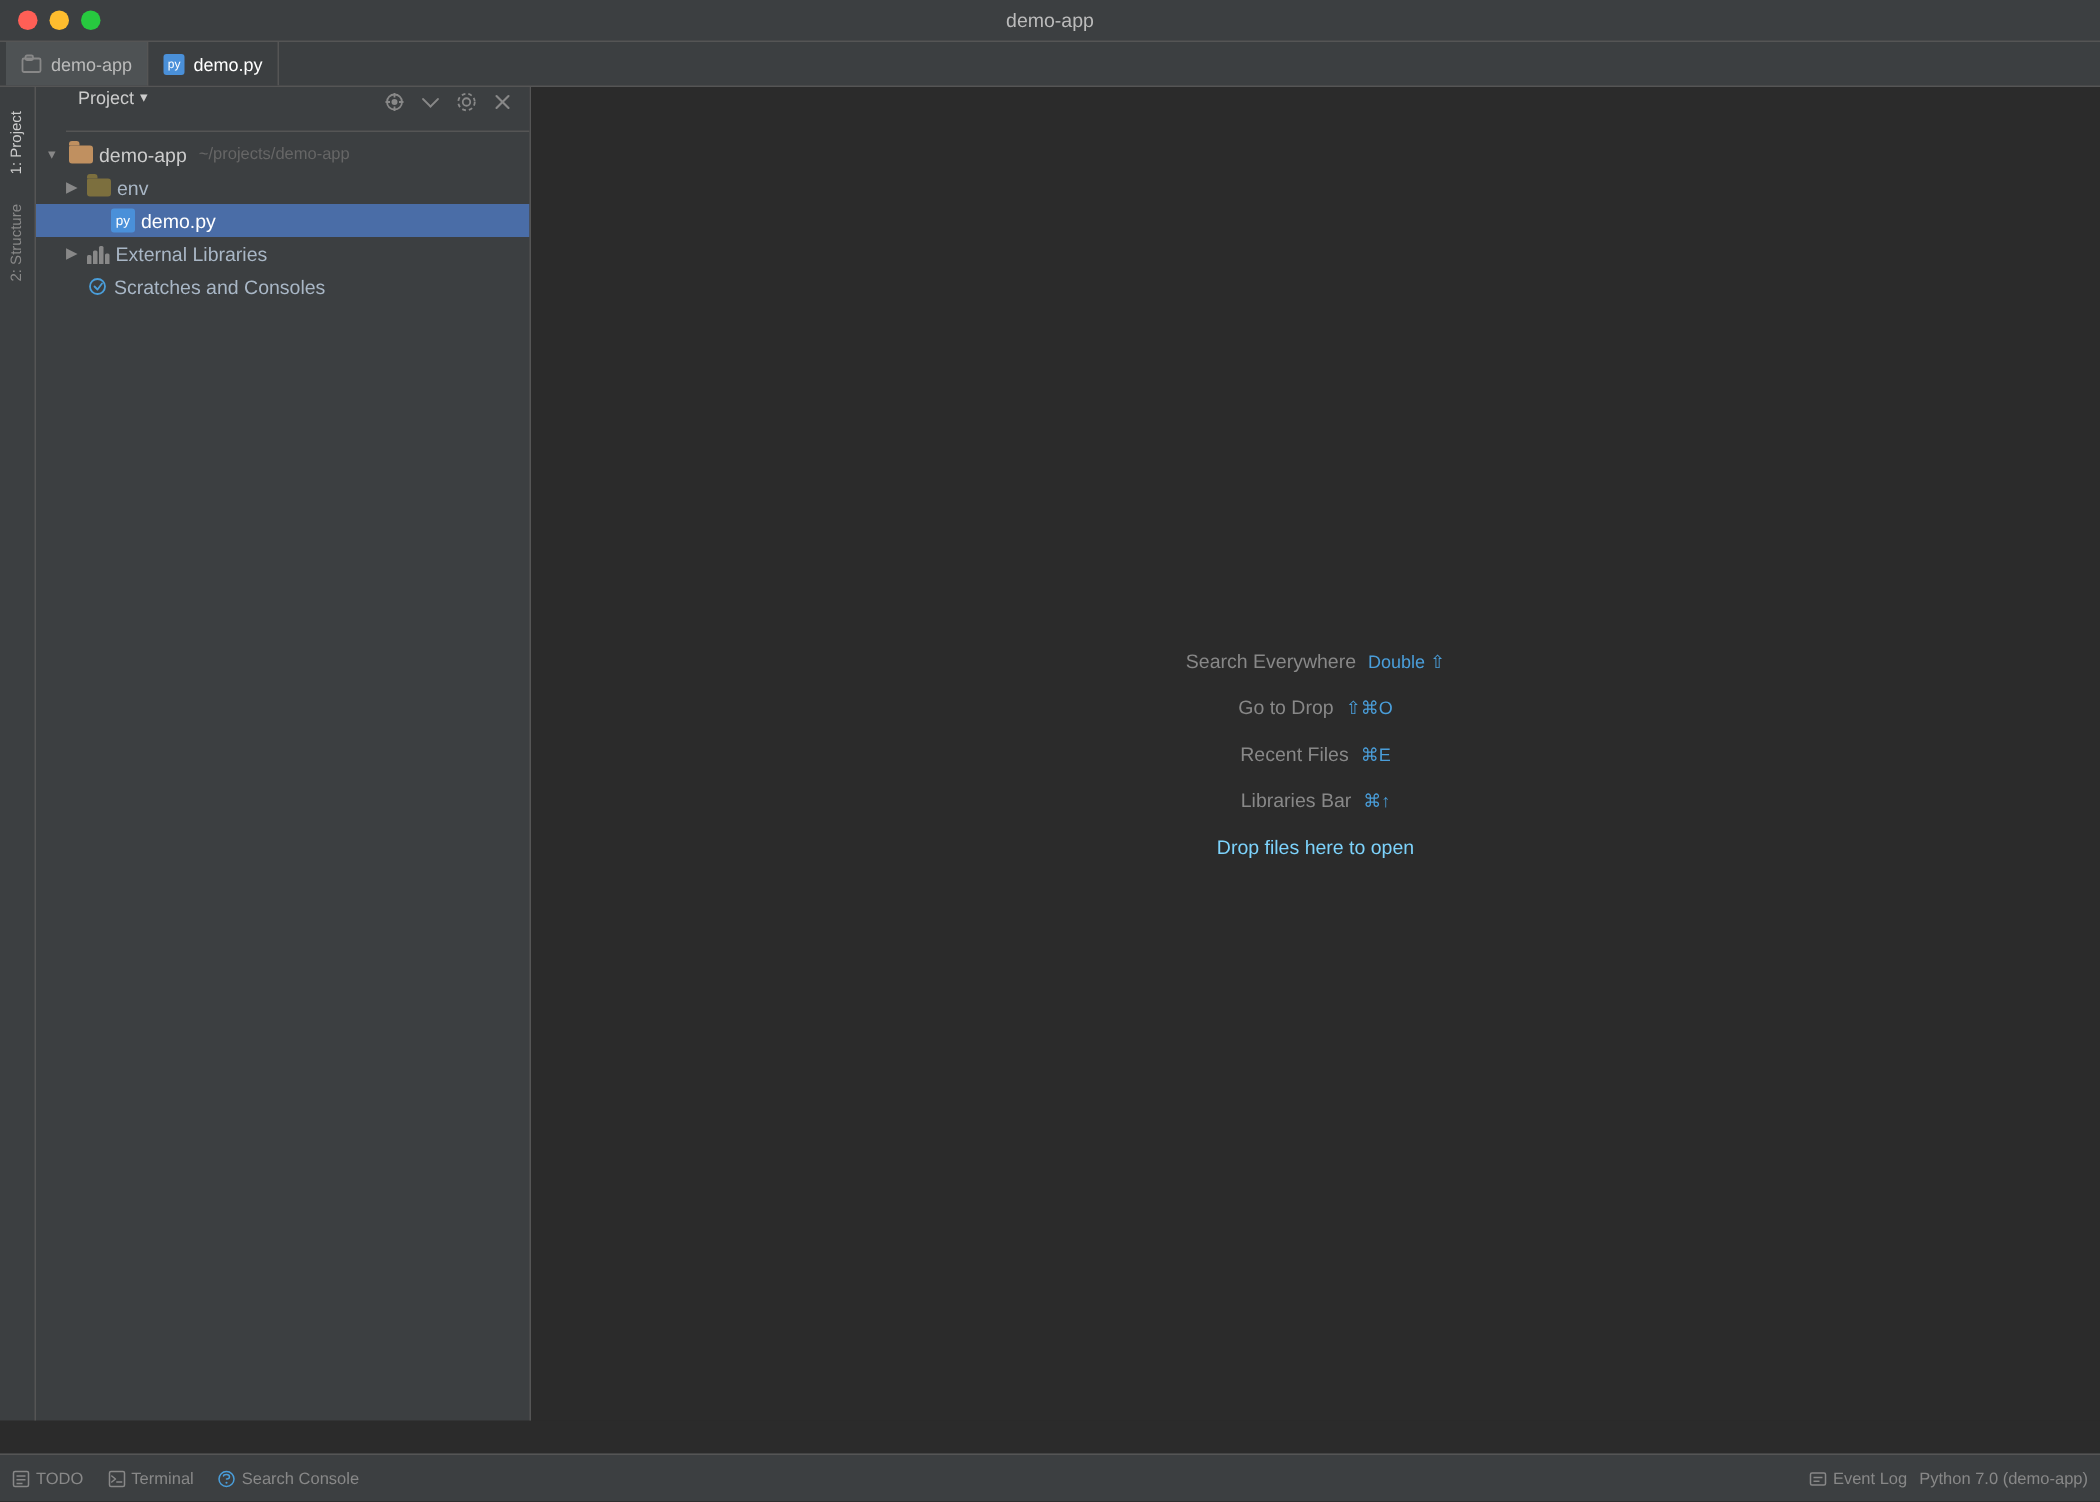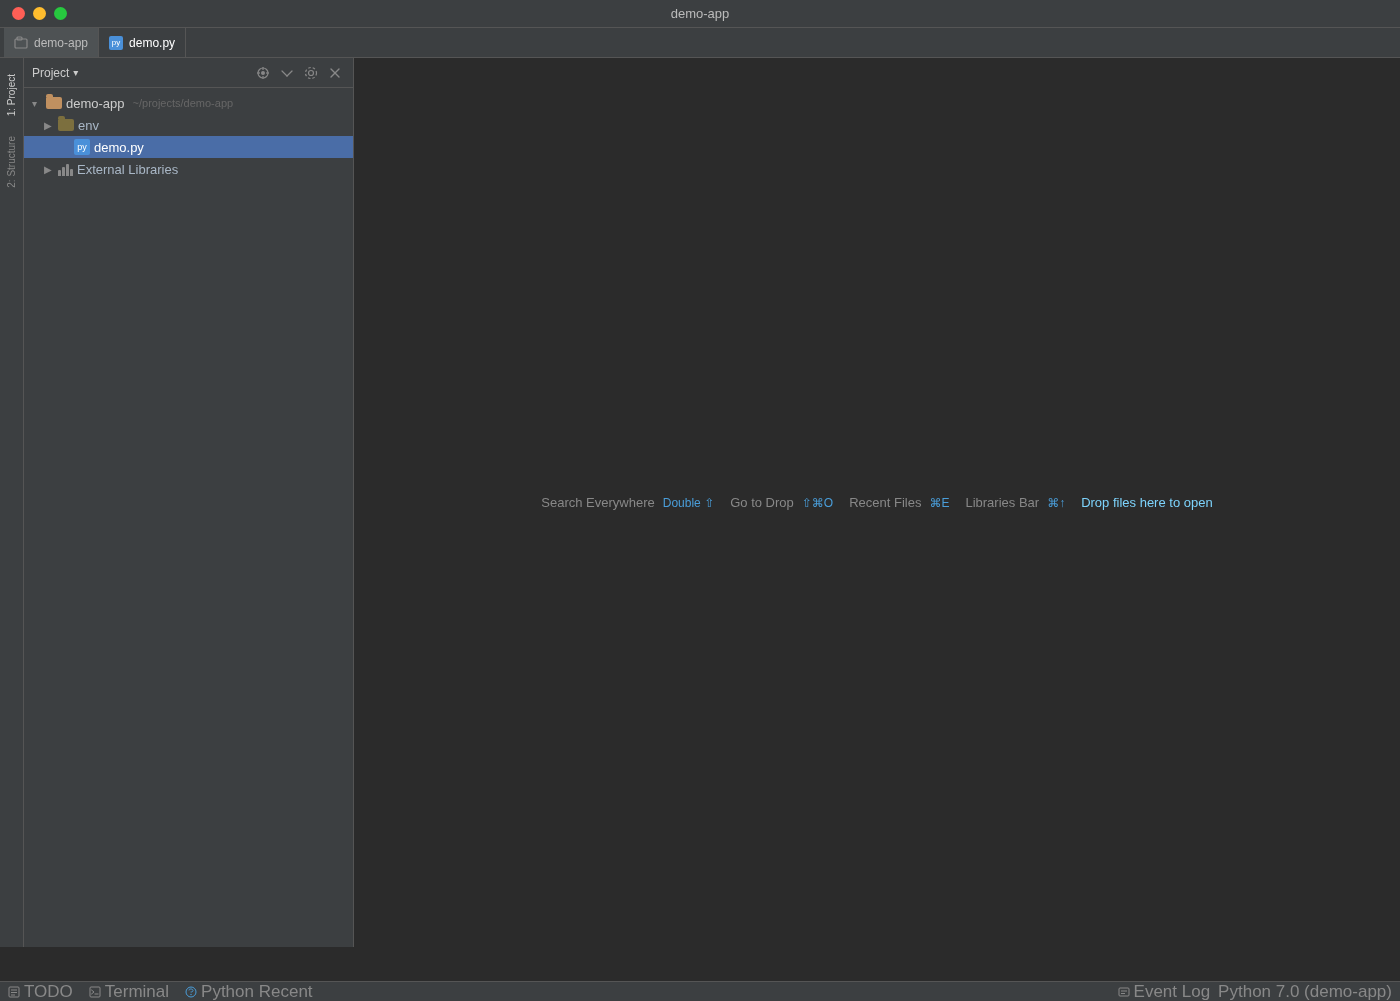--- a/index.html
+++ b/index.html
@@ -127,25 +127,26 @@
       width: 330px;
       background: #3c3f41;
       display: flex;
       flex-direction: column;
       border-right: 1px solid #555;
       flex-shrink: 0;
     }
     .panel-header {
       height: 30px;
       display: flex;
-      align-items: center;
+      align-items: flex-start;
       justify-content: space-between;
       padding: 0 8px;
       background: #3c3f41;
       border-bottom: 1px solid #555;
+      margin-left: 20px;
     }
     .panel-title {
       display: flex;
       align-items: center;
       gap: 4px;
       font-size: 12px;
       color: #ccc;
       cursor: pointer;
     }
     .panel-actions {
@@ -242,21 +243,21 @@
       background: #2b2b2b;
       display: flex;
       flex-direction: column;
       position: relative;
     }
 
     
     .editor-content {
       flex: 1;
       display: flex;
-      flex-direction: row;
+      flex-direction: column;
       align-items: center;
       justify-content: center;
       gap: 16px;
     }
     .hint-row {
       display: flex;
       align-items: center;
       gap: 8px;
       font-size: 13px;
     }
@@ -266,28 +267,28 @@
     .hint-shortcut {
       color: #4a9eda;
       font-size: 12px;
     }
     .hint-drop {
       color: #7dd3fc;
     }
 
     
     .status-bar {
-      height: 20px;
+      height: 32px;
       background: #3c3f41;
       display: flex;
       align-items: center;
       justify-content: space-between;
       padding: 0 8px;
       border-top: 1px solid #555;
-      font-size: 17px;
+      font-size: 11px;
       color: #888;
       position: absolute;
       bottom: 0;
       left: 0;
       right: 0;
     }
     .status-left {
       display: flex;
       align-items: center;
       gap: 16px;
@@ -414,20 +415,30 @@
         <span class="chevron">▶</span>
         <div class="ext-libs-icon">
           <div class="ext-bar" style="height: 6px;"></div>
           <div class="ext-bar" style="height: 9px;"></div>
           <div class="ext-bar" style="height: 12px;"></div>
           <div class="ext-bar" style="height: 7px;"></div>
         </div>
         <span>External Libraries</span>
       </div>
 
+      <div class="tree-item level-1">
+        <span class="chevron" style="visibility:hidden;"></span>
+        <div style="width:14px; height:14px; position:relative; flex-shrink:0;">
+          <svg width="14" height="14" viewBox="0 0 14 14">
+            <circle cx="7" cy="7" r="5" fill="none" stroke="#4a9eda" stroke-width="1.2"></circle>
+            <path d="M5 7 L7 9 L10 5" fill="none" stroke="#4a9eda" stroke-width="1.2" stroke-linecap="round" stroke-linejoin="round"></path>
+          </svg>
+        </div>
+        <span>Scratches and Consoles</span>
+      </div>
     </div>
   </div>
 
   <div class="editor-area">
     <div class="editor-content">
 
       <div class="hint-row">
         <span class="hint-label">Search Everywhere</span>
         <span class="hint-shortcut">Double ⇧</span>
       </div>
@@ -472,21 +483,21 @@
         <line x1="5.5" y1="8" x2="9.5" y2="8" stroke="#888" stroke-width="1"></line>
       </svg>
       <span>Terminal</span>
     </div>
     <div class="status-item">
       <svg width="12" height="12" viewBox="0 0 12 12">
         <circle cx="6" cy="6" r="5" fill="none" stroke="#4a9eda" stroke-width="1"></circle>
         <path d="M4 4 C4 3 5 3 6 3 C7 3 8 3.5 8 4.5 C8 5.5 7 6 6 6 L6 6" fill="none" stroke="#4a9eda" stroke-width="1" stroke-linecap="round"></path>
         <circle cx="6" cy="8.5" r="0.7" fill="#4a9eda"></circle>
       </svg>
-      <span>Python Recent</span>
+      <span>Search Console</span>
     </div>
   </div>
   <div class="status-right">
     <div class="status-item">
       <svg width="12" height="12" viewBox="0 0 12 12">
         <rect x="1" y="2" width="10" height="8" rx="1" fill="none" stroke="#888" stroke-width="1"></rect>
         <line x1="3" y1="5" x2="9" y2="5" stroke="#888" stroke-width="1"></line>
         <line x1="3" y1="7.5" x2="7" y2="7.5" stroke="#888" stroke-width="1"></line>
       </svg>
       <span>Event Log</span>

